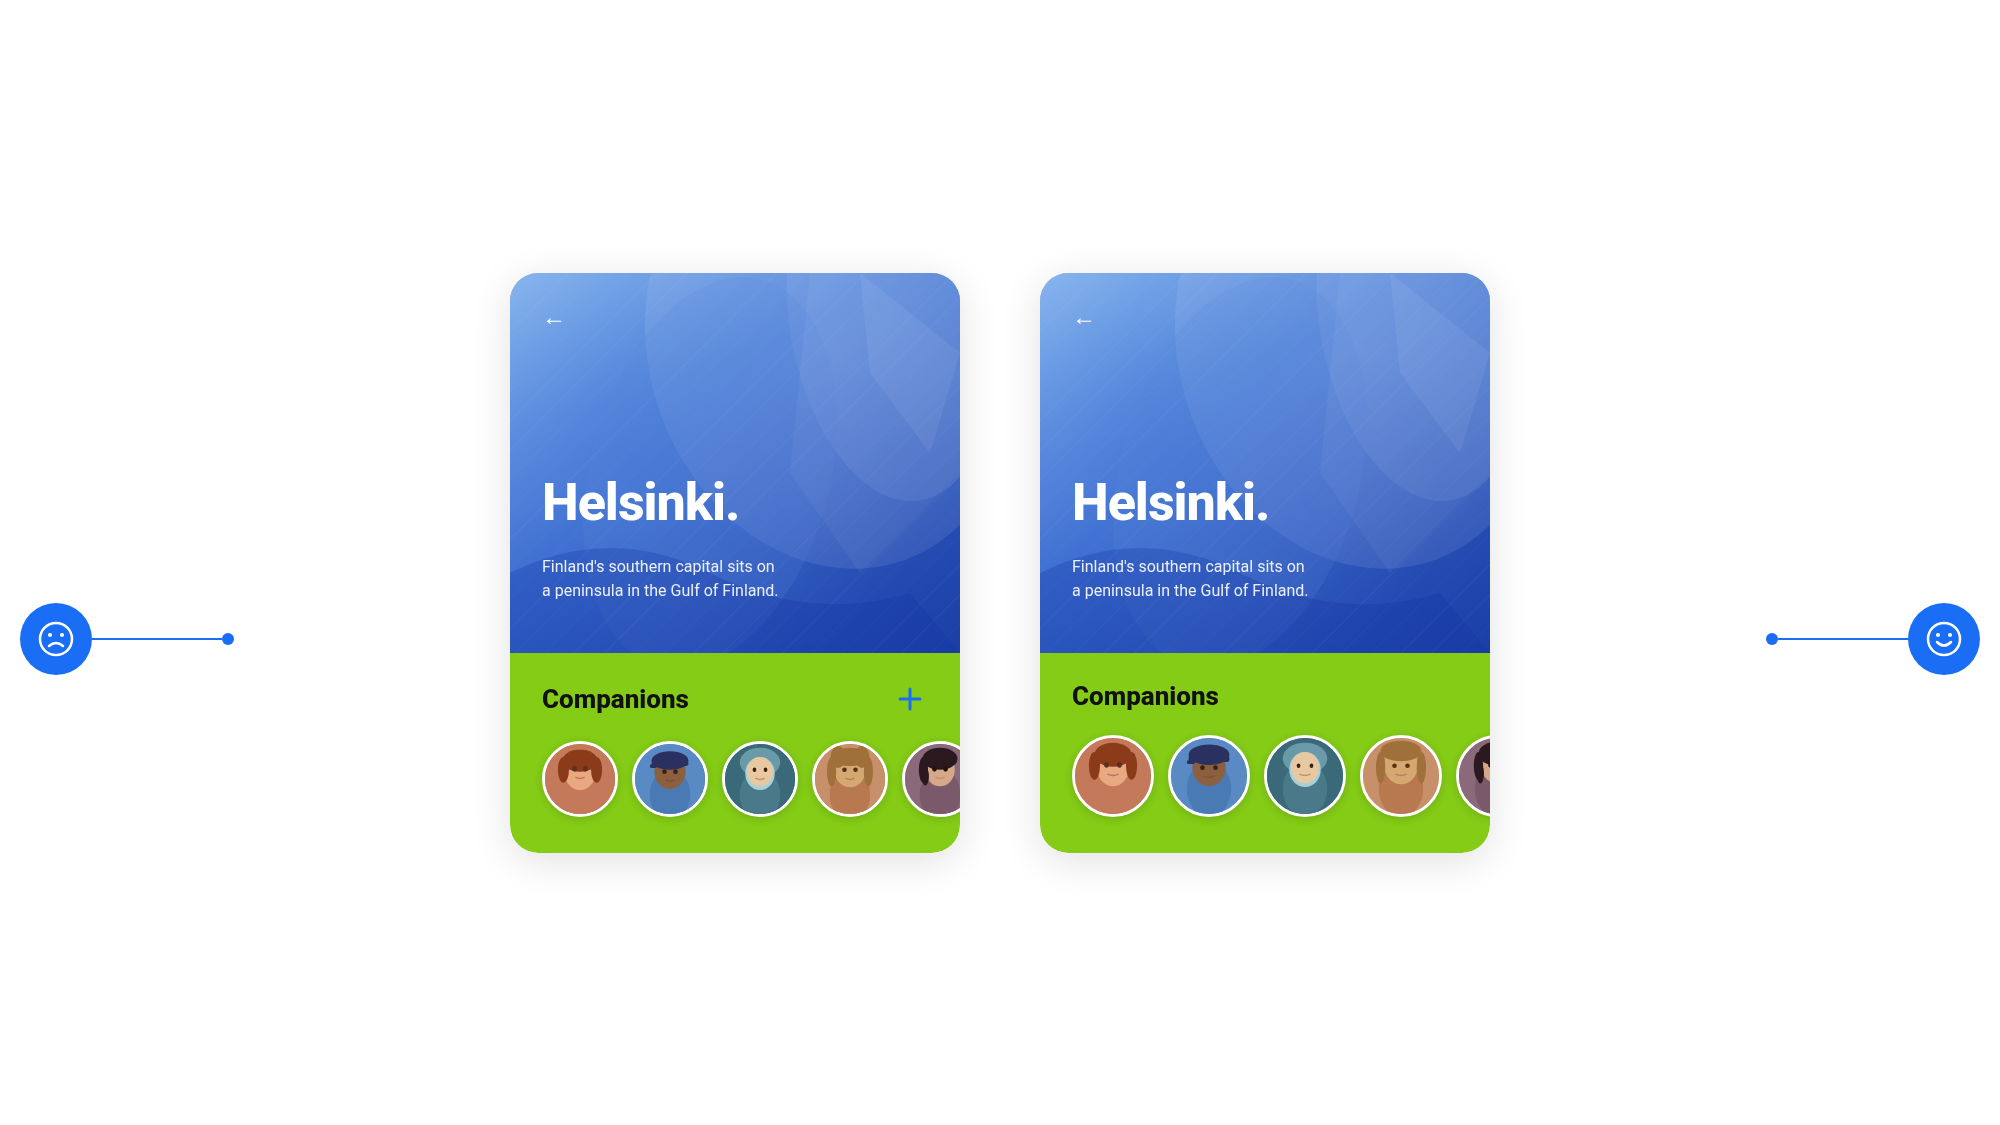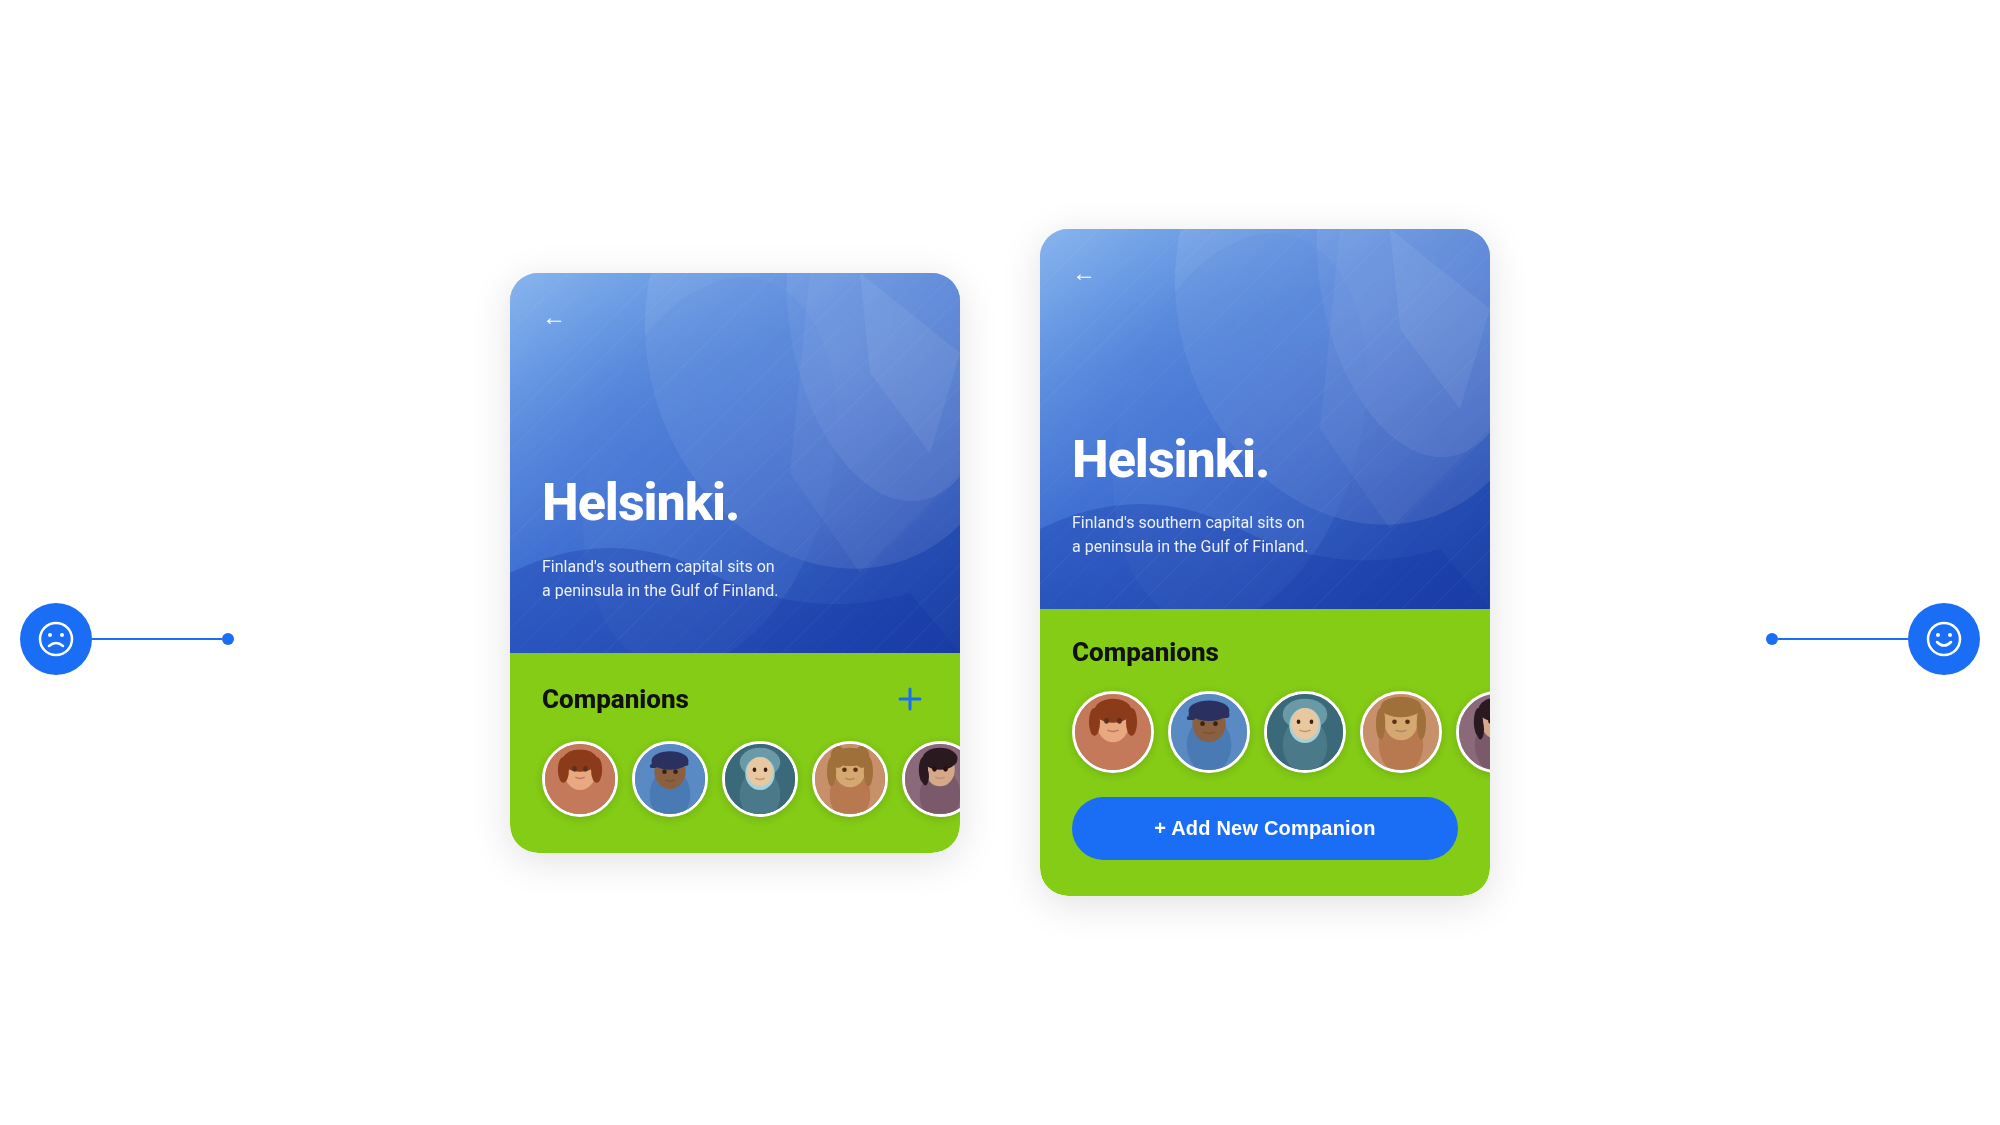--- a/index.html
+++ b/index.html
@@ -468,21 +468,20 @@
             <ellipse cx="41" cy="17" rx="20" ry="13" fill="#2a1a20"></ellipse>
             <ellipse cx="21" cy="30" rx="5" ry="15" fill="#2a1a20"></ellipse>
             <ellipse cx="23" cy="38" rx="4" ry="11" fill="#2a1a20"></ellipse>
             <ellipse cx="34" cy="29" rx="2.5" ry="3" fill="#2a1008"></ellipse>
             <ellipse cx="48" cy="29" rx="2.5" ry="3" fill="#2a1008"></ellipse>
             <path d="M35 38 Q41 41 47 38" stroke="#c09070" stroke-width="1.5" fill="none"></path>
           </svg>
         </div>
       </div>
 
-      <button class="add-companion-button">+ Add New Companion</button>
     </div>
   </div>
 
 </div>
 
 <div class="right-annotation" style="position:fixed; right:20px; top:50%; transform:translateY(40px); display:flex; align-items:center; gap:0;">
   <div class="annotation-dot" style="width:12px;height:12px;border-radius:50%;background:#1a6ef5;flex-shrink:0;"></div>
   <div class="annotation-line" style="width:130px;height:2px;background:#1a6ef5;"></div>
   <div class="annotation-circle" style="width:72px;height:72px;border-radius:50%;background:#1a6ef5;display:flex;align-items:center;justify-content:center;flex-shrink:0;">
     <svg viewBox="0 0 40 40" fill="none" width="40" height="40">

